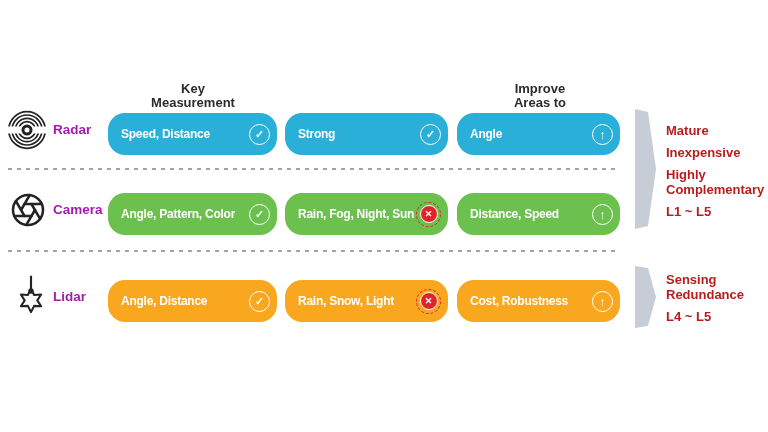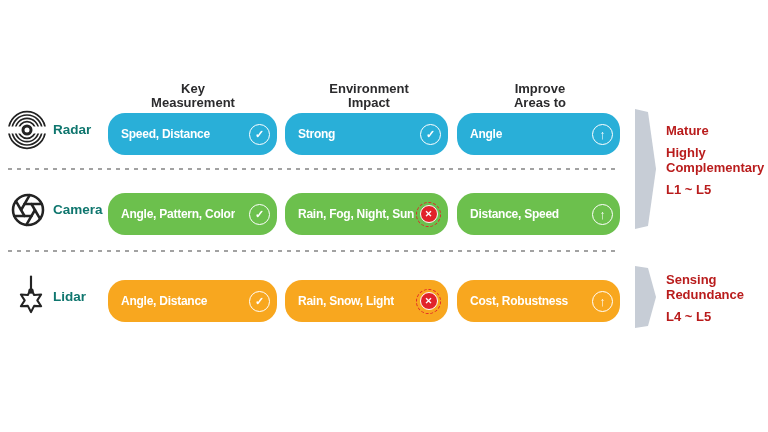--- a/index.html
+++ b/index.html
@@ -1,21 +1,21 @@
 <!DOCTYPE html>
 <html><head>
 <meta charset="utf-8">
 <style>
   html,body{margin:0;padding:0;background:#fff;}
   .canvas{position:relative;width:768px;height:432px;background:#ffffff;overflow:hidden;
           font-family:"Liberation Sans",sans-serif;color:#28282a;}
   .col-header{position:absolute;top:70px;width:160px;text-align:center;
               font-size:13px;font-weight:700;line-height:14px;color:#2b2b2d;margin-top:12px;}
   .col-header span{display:block;}
-  .row-label{position:absolute;left:53px;font-size:13.5px;font-weight:700;color:#0f766e;}
+  .row-label{position:absolute;left:53px;font-size:13.5px;font-weight:700;color:#a21caf;}
   .sensor-icon{position:absolute;}
   .pill{position:absolute;height:42px;border-radius:17px;display:flex;align-items:center;
         justify-content:space-between;box-sizing:border-box;padding:0 7px 0 13px;
         color:#fff;font-size:12px;font-weight:700;letter-spacing:-0.25px;overflow:hidden;white-space:nowrap;}
   .pill-text{flex:0 1 auto;overflow:hidden;}
   .badge{flex:none;width:21px;height:21px;box-sizing:border-box;border:1.6px solid #fff;
          border-radius:50%;display:flex;align-items:center;justify-content:center;
          font-size:11px;font-weight:700;color:#fff;letter-spacing:0;}
   .badge .up{font-size:13px;line-height:1;}
   .badge-cross{flex:none;width:25px;height:25px;box-sizing:border-box;border:1.8px dashed #e1232a;
@@ -30,24 +30,20 @@
         font-size:13px;font-weight:600;line-height:15px;color:#b91c1c;}
 </style>
 </head>
 <body>
 
 <div class="canvas">
 
   <div class="col-header" style="left:113px">
     <span>Key</span>
     <span>Measurement</span>
-  </div>
-  <div class="col-header" style="left:289px">
-    <span>Environment</span>
-    <span>Impact</span>
   </div>
   <div class="col-header" style="left:460px">
     <span>Improve</span>
     <span>Areas to</span>
   </div>
 
   <svg class="sensor-icon" style="left:7px;top:110px" width="40" height="40" viewBox="0 0 40 40">
     <defs>
       <clipPath id="radarClip">
         <rect x="0" y="0" width="40" height="16.6"></rect>
@@ -147,20 +143,21 @@
     <span class="badge">
         <span class="up">↑</span>
       </span>
   </div>
 
   <svg class="bracket" style="left:635px;top:109px;height:120px" viewBox="0 0 22 120" preserveAspectRatio="none">
     <polygon points="0,0 13,3 21,60 13,117 0,120" fill="#C7CDD6"></polygon>
   </svg>
   <div class="note" style="top:123px">
     <span>Mature</span>
+    <span>Inexpensive</span>
     <span>Highly Complementary</span>
     <span>L1 ~ L5</span>
   </div>
 
   <svg class="bracket" style="left:635px;top:266px;height:62px" viewBox="0 0 22 62" preserveAspectRatio="none">
     <polygon points="0,0 13,2 21,31 13,60 0,62" fill="#C7CDD6"></polygon>
   </svg>
   <div class="note" style="top:272px">
     <span>Sensing Redundance</span>
     <span>L4 ~ L5</span>

